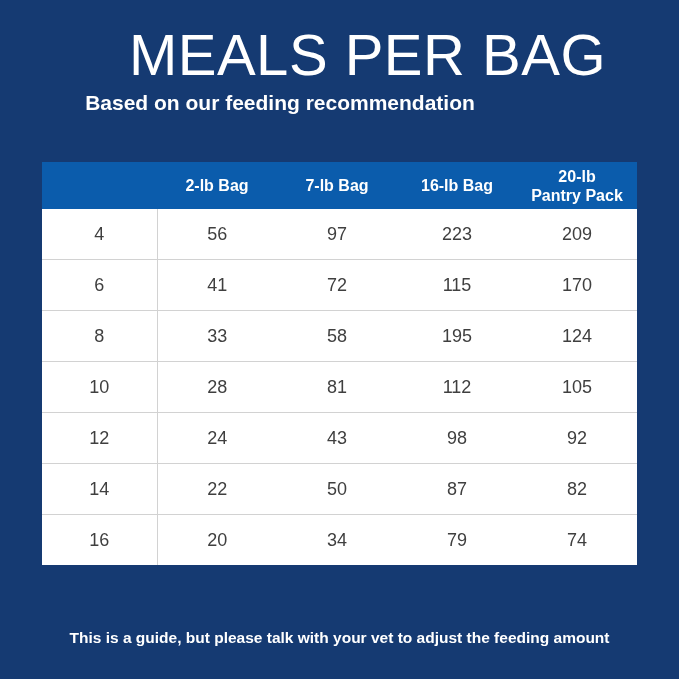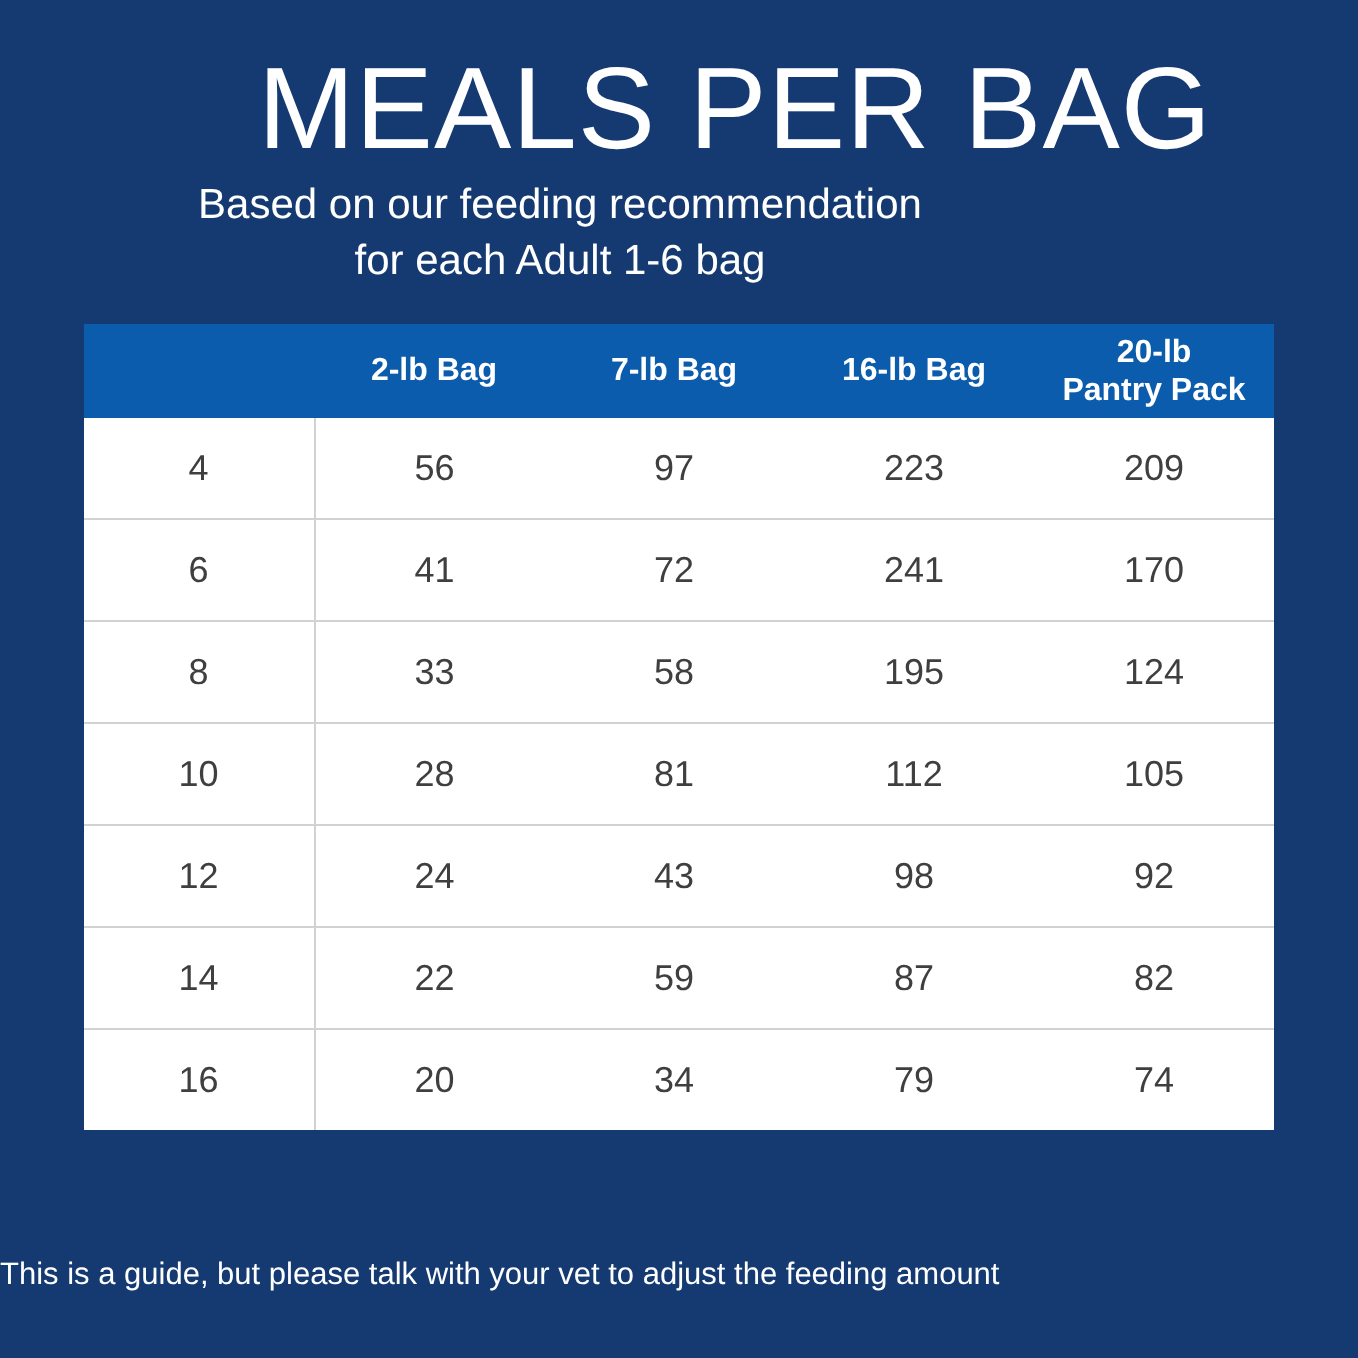--- a/index.html
+++ b/index.html
@@ -11,21 +11,21 @@
     overflow: hidden;
   }
   .title {
     position: absolute; top: 25px; left: 0; width: 679px;
     text-align: center; color: #ffffff;
     font-size: 58px; font-weight: 400; letter-spacing: 0.5px; line-height: 1.05; padding-left: 28px;
   }
   .subtitle {
     position: absolute; top: 89px; left: 0; width: 560px;
     text-align: center; color: #ffffff;
-    font-size: 21px; line-height: 28px; font-weight: 400;
+    font-size: 21px; line-height: 28px; font-weight: 700;
   }
   table.meals-table {
     position: absolute; top: 162px; left: 42px;
     width: 595px; border-collapse: collapse; table-layout: fixed;
   }
   col.c0 { width: 115px; }
   col.cb { width: 120px; }
   tr.bag-row th {
     height: 47px; background: #0b5cac; color: #ffffff;
     font-size: 16px; font-weight: 700; text-align: center;
@@ -39,32 +39,31 @@
   tbody td {
     height: 50px; background: #ffffff; color: #3f3f3f;
     font-size: 18px; font-weight: 400; text-align: center;
     vertical-align: middle; padding: 0;
     border-top: 1px solid #d2d2d2;
   }
   tbody tr:first-child td { border-top: none; }
   tbody td.wt { border-right: 1px solid #d2d2d2; }
   .footer {
     position: absolute; top: 626px; left: 0; width: 679px;
-    color: #ffffff;
-    font-size: 15.5px; line-height: 23px; font-weight: 400;
+    text-align: center; color: #ffffff;
+    font-size: 15.5px; line-height: 23px; font-weight: 700;
   }
 </style>
 </head>
 <body>
 
 <div class="title">MEALS PER BAG</div>
 
 <div class="subtitle">
   <div>Based on our feeding recommendation</div>
-  <div>for each Adult 1-6 bag</div>
 </div>
 
 <table class="meals-table">
   <colgroup>
     <col class="c0">
       <col class="cb">
       <col class="cb">
       <col class="cb">
       <col class="cb">
   </colgroup>
@@ -94,21 +93,21 @@
       <td class="wt">4</td>
       <td>56</td>
       <td>97</td>
       <td>223</td>
       <td>209</td>
     </tr>
     <tr>
       <td class="wt">6</td>
       <td>41</td>
       <td>72</td>
-      <td>241</td>
+      <td>115</td>
       <td>170</td>
     </tr>
     <tr>
       <td class="wt">8</td>
       <td>33</td>
       <td>58</td>
       <td>195</td>
       <td>124</td>
     </tr>
     <tr>
@@ -121,21 +120,21 @@
     <tr>
       <td class="wt">12</td>
       <td>24</td>
       <td>43</td>
       <td>98</td>
       <td>92</td>
     </tr>
     <tr>
       <td class="wt">14</td>
       <td>22</td>
-      <td>59</td>
+      <td>50</td>
       <td>87</td>
       <td>82</td>
     </tr>
     <tr>
       <td class="wt">16</td>
       <td>20</td>
       <td>34</td>
       <td>79</td>
       <td>74</td>
     </tr>

